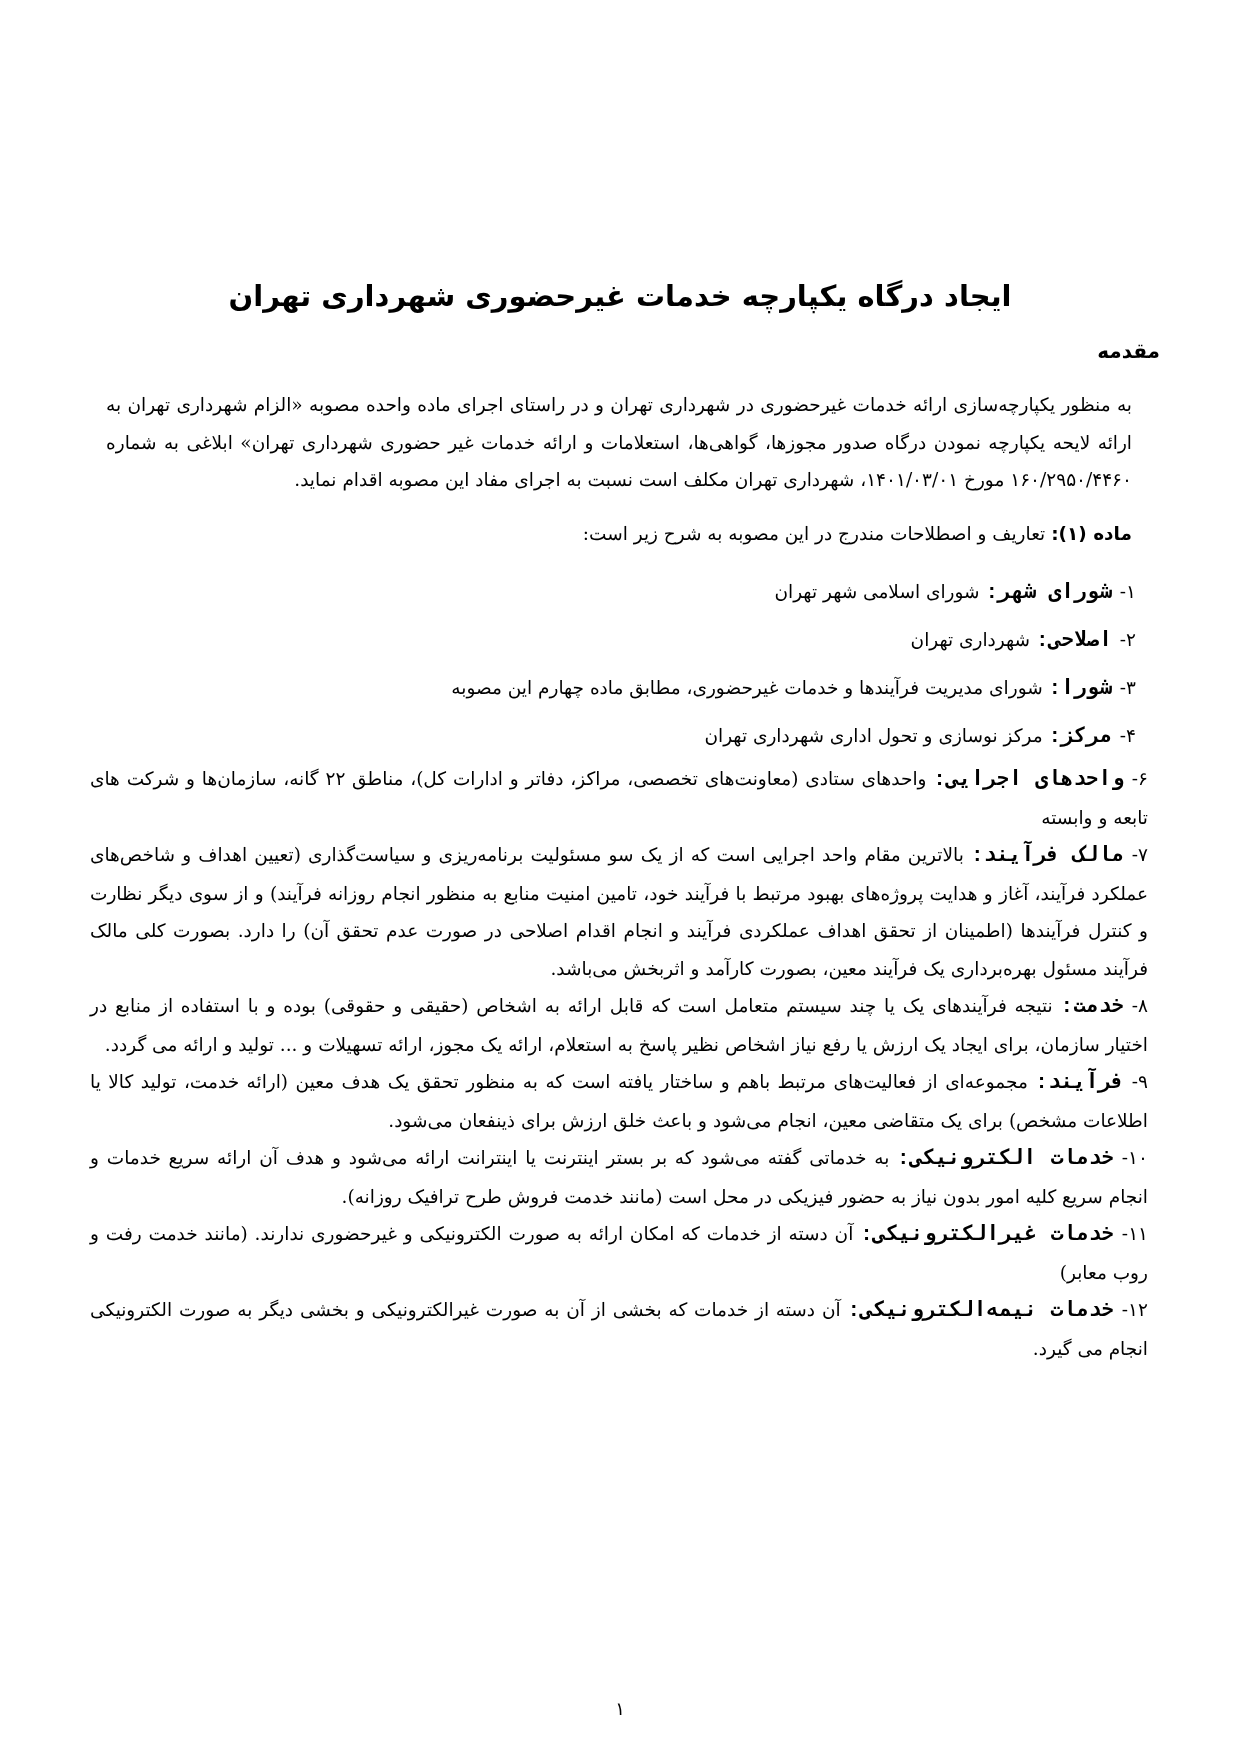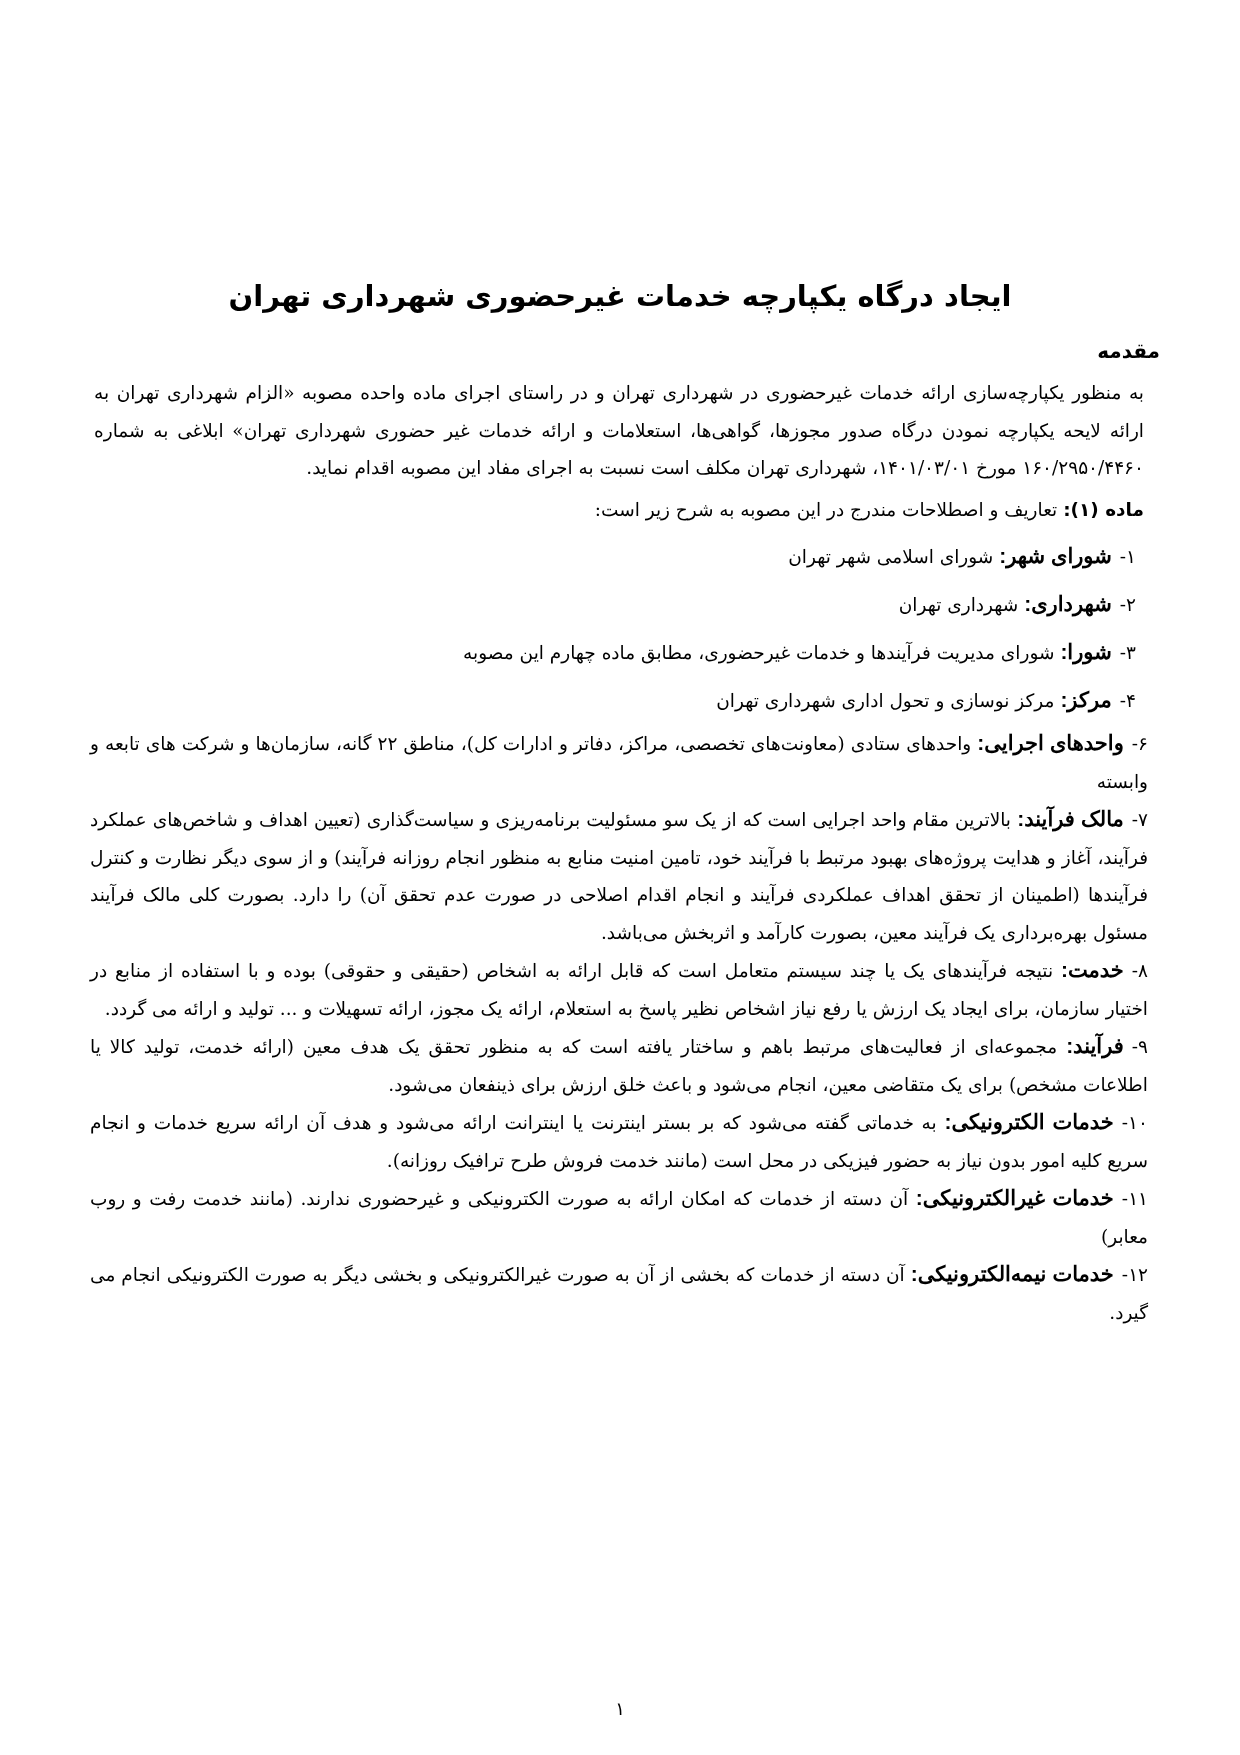--- a/index.html
+++ b/index.html
@@ -17,25 +17,25 @@
     }
     .heading {
       position: absolute; top: 336px; right: 80px;
       font-family: "DejaVu Sans", sans-serif; font-weight: bold;
       font-size: 20px; line-height: 30px;
     }
     .body {
       position: absolute; top: 370px; right: 92px; width: 1058px;
       font-size: 18.5px; line-height: 37.5px; text-align: justify;
     }
-    .para { margin: 4px; text-align: justify; text-align-last: right; }
+    .para { margin: 16px; text-align: justify; text-align-last: right; }
     .article-head { font-family: "DejaVu Sans", sans-serif; font-weight: bold; }
     .item { margin: 0; }
     .item.short { padding-right: 12px; line-height: 47px; }
-    .term { font-family: Liberation Sans, sans-serif; font-weight: bold; font-size: 21px; }
+    .term { font-family: Liberation Mono, monospace; font-weight: bold; font-size: 21px; }
     .num { margin-left: 8px; }
     .page-number {
       position: absolute; top: 1698px; left: 0; right: 0;
       text-align: center; font-size: 18px;
     }
   </style>
 </head>
 <body>
 
 <div class="page">
@@ -44,21 +44,21 @@
 
   <div class="body">
     <p class="para">به منظور یکپارچه‌سازی ارائه خدمات غیرحضوری در شهرداری تهران و در راستای اجرای ماده واحده مصوبه «الزام شهرداری تهران به ارائه لایحه یکپارچه نمودن درگاه صدور مجوزها، گواهی‌ها، استعلامات و ارائه خدمات غیر حضوری شهرداری تهران» ابلاغی به شماره ۱۶۰/۲۹۵۰/۴۴۶۰ مورخ ۱۴۰۱/۰۳/۰۱، شهرداری تهران مکلف است نسبت به اجرای مفاد این مصوبه اقدام نماید.</p>
     <p class="para">
       <span class="article-head">ماده (۱):</span>
       <span>تعاریف و اصطلاحات مندرج در این مصوبه به شرح زیر است:</span>
     </p>
 
     <div id="definitions">
         <p class="item para short"><span class="num">۱-</span><span class="term">شورای شهر:</span> <span>شورای اسلامی شهر تهران</span></p>
-        <p class="item para short"><span class="num">۲-</span><span class="term">شهرداری:</span> <span>شهرداری تهران</span></p>
+        <p class="item para short"><span class="num">۲-</span><span class="term">اصلاحی:</span> <span>شهرداری تهران</span></p>
         <p class="item para short"><span class="num">۳-</span><span class="term">شورا:</span> <span>شورای مدیریت فرآیندها و خدمات غیرحضوری، مطابق ماده چهارم این مصوبه</span></p>
         <p class="item para short"><span class="num">۴-</span><span class="term">مرکز:</span> <span>مرکز نوسازی و تحول اداری شهرداری تهران</span></p>
         <p class="item para"><span class="num">۶-</span><span class="term">واحدهای اجرایی:</span> <span>واحدهای ستادی (معاونت‌های تخصصی، مراکز، دفاتر و ادارات کل)، مناطق ۲۲ گانه، سازمان‌ها و شرکت های تابعه و وابسته</span></p>
         <p class="item para"><span class="num">۷-</span><span class="term">مالک فرآیند:</span> <span>بالاترین مقام واحد اجرایی است که از یک سو مسئولیت برنامه‌ریزی و سیاست‌گذاری (تعیین اهداف و شاخص‌های عملکرد فرآیند، آغاز و هدایت پروژه‌های بهبود مرتبط با فرآیند خود، تامین امنیت منابع به منظور انجام روزانه فرآیند) و از سوی دیگر نظارت و کنترل فرآیندها (اطمینان از تحقق اهداف عملکردی فرآیند و انجام اقدام اصلاحی در صورت عدم تحقق آن) را دارد. بصورت کلی مالک فرآیند مسئول بهره‌برداری یک فرآیند معین، بصورت کارآمد و اثربخش می‌باشد.</span></p>
         <p class="item para"><span class="num">۸-</span><span class="term">خدمت:</span> <span>نتیجه فرآیندهای یک یا چند سیستم متعامل است که قابل ارائه به اشخاص (حقیقی و حقوقی) بوده و با استفاده از منابع در اختیار سازمان، برای ایجاد یک ارزش یا رفع نیاز اشخاص نظیر پاسخ به استعلام، ارائه یک مجوز، ارائه تسهیلات و ... تولید و ارائه می گردد.</span></p>
         <p class="item para"><span class="num">۹-</span><span class="term">فرآیند:</span> <span>مجموعه‌ای از فعالیت‌های مرتبط باهم و ساختار یافته است که به منظور تحقق یک هدف معین (ارائه خدمت، تولید کالا یا اطلاعات مشخص) برای یک متقاضی معین، انجام می‌شود و باعث خلق ارزش برای ذینفعان می‌شود.</span></p>
         <p class="item para"><span class="num">۱۰-</span><span class="term">خدمات الکترونیکی:</span> <span>به خدماتی گفته می‌شود که بر بستر اینترنت یا اینترانت ارائه می‌شود و هدف آن ارائه سریع خدمات و انجام سریع کلیه امور بدون نیاز به حضور فیزیکی در محل است (مانند خدمت فروش طرح ترافیک روزانه).</span></p>
         <p class="item para"><span class="num">۱۱-</span><span class="term">خدمات غیرالکترونیکی:</span> <span>آن دسته از خدمات که امکان ارائه به صورت الکترونیکی و غیرحضوری ندارند. (مانند خدمت رفت و روب معابر)</span></p>
         <p class="item para"><span class="num">۱۲-</span><span class="term">خدمات نیمه‌الکترونیکی:</span> <span>آن دسته از خدمات که بخشی از آن به صورت غیرالکترونیکی و بخشی دیگر به صورت الکترونیکی انجام می گیرد.</span></p>
       </div>

